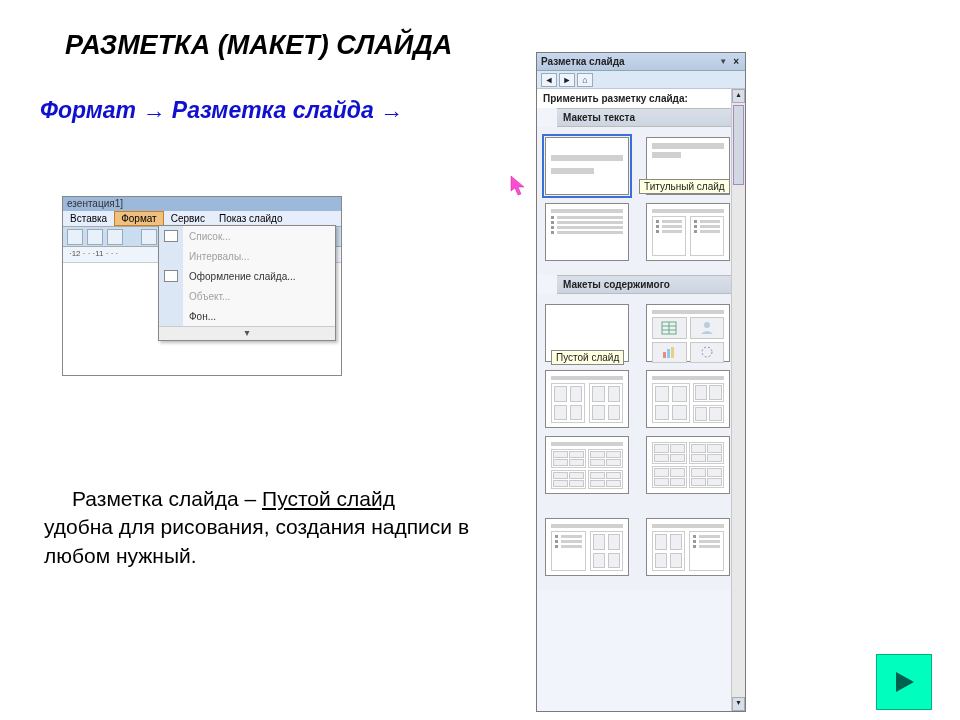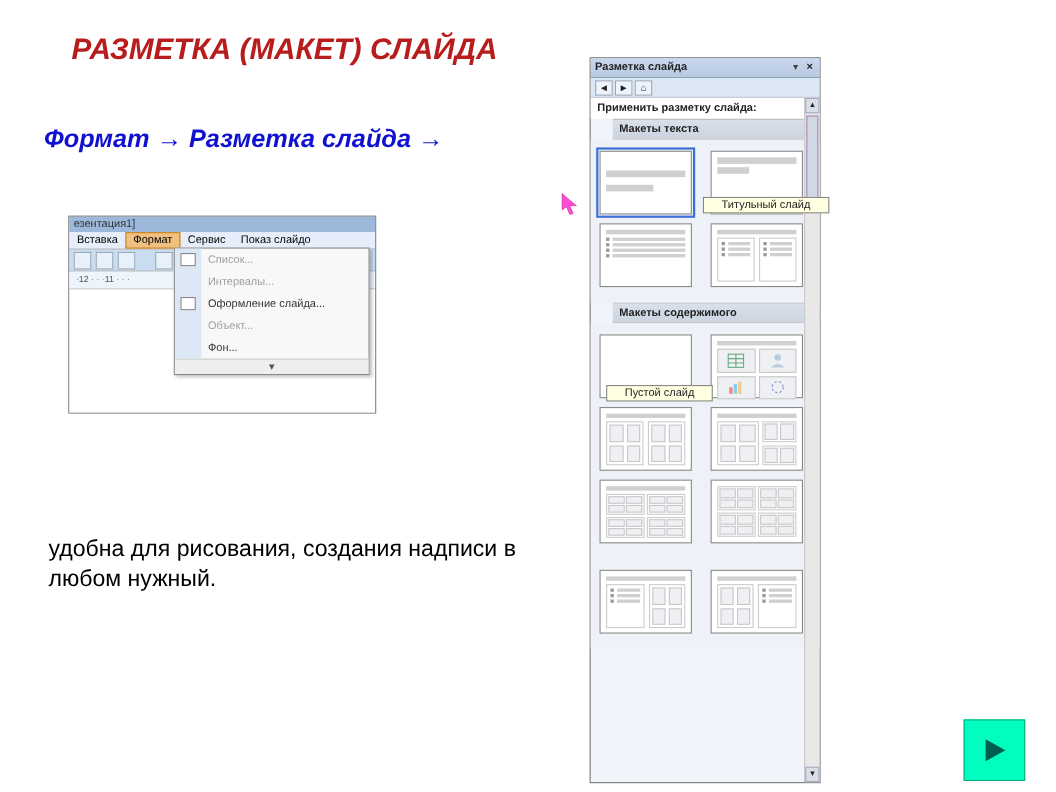--- a/index.html
+++ b/index.html
@@ -5,25 +5,25 @@
   * { box-sizing: border-box; margin: 0; padding: 0; }
   body {
     width: 960px; height: 720px;
     background: #ffffff;
     font-family: Arial, Tahoma, sans-serif;
     position: relative;
     overflow: hidden;
   }
   .title {
     position: absolute; left: 65px; top: 30px;
-    color: #b91c1c; font-weight: bold; font-size: 27px;
+    color: #000000; font-weight: bold; font-size: 27px;
     font-style: italic;
   }
   .instr {
-    position: absolute; left: 40px; top: 113px; width: 430px;
+    position: absolute; left: 40px; top: 97px; width: 430px;
     color: #1010d0; font-weight: bold; font-size: 23px;
     font-style: italic;
   }
   .instr .ind { display: block; padding-left: 50px; }
   .cursor-icon {
     position: absolute; left: 510px; top: 175px;
     width: 16px; height: 22px;
   }
   .menu-shot {
     position: absolute; left: 62px; top: 196px;
@@ -91,21 +91,21 @@
   .thumb.sel { outline: 2px solid #3a6fd8; outline-offset: 1px; }
   .thumb .row { height: 6px; background: #d0d0d0; margin-bottom: 3px; }
   .thumb .row.sh { width: 60%; }
   .thumb .twocol { display: flex; gap: 4px; height: 40px; }
   .thumb .col { flex: 1; border: 1px solid #ccc; padding: 3px; }
   .thumb .bul { display: flex; align-items: center; gap: 3px; margin-bottom: 2px; }
   .thumb .bul::before { content: ""; width: 3px; height: 3px; background: #999; }
   .thumb .bul .bl { height: 3px; background: #d0d0d0; flex: 1; }
   .tip {
     position: absolute; background: #ffffe1; border: 1px solid #888;
-    font-size: 10px; padding: 1px 16px; white-space: nowrap; z-index: 5;
+    font-size: 10px; padding: 1px 4px; white-space: nowrap; z-index: 5;
   }
   .content-grid { display: grid; grid-template-columns: 1fr 1fr; gap: 3px; width: 100%; height: 100%; }
   .cicon { background: #eef0f4; border: 1px solid #c8c8c8; display: flex; align-items: center; justify-content: center; }
   .cicon svg { width: 16px; height: 14px; }
   .hbar { height: 4px; background: #d0d0d0; margin-bottom: 3px; }
   .pane-scroll {
     position: absolute; right: 0; top: 36px; bottom: 0; width: 14px;
     background: #e8e8e8; border-left: 1px solid #c8c8c8;
   }
   .pane-scroll .btn { height: 14px; background: #d8dfe8; border: 1px solid #aab; font-size: 8px; text-align: center; }
@@ -175,20 +175,23 @@
       </div>
     <div class="ms-dd-row">
         <div class="ms-dd-icon"></div>
         <div class="ms-dd-text">Фон...</div>
       </div>
     <div class="ms-dd-expand">▾</div>
   </div>
 </div>
 
 <div class="body-text">
+  <span class="ind1">
+    <span>Разметка слайда – </span><u>Пустой слайд</u>
+  </span>
   <span>удобна для рисования, создания надписи в любом нужный.</span>
 </div>
 
 <div class="pane">
   <div class="pane-head">
     <span class="t">Разметка слайда</span>
     <span class="drop">▼</span>
     <span class="x">×</span>
   </div>
   <div class="pane-nav">

